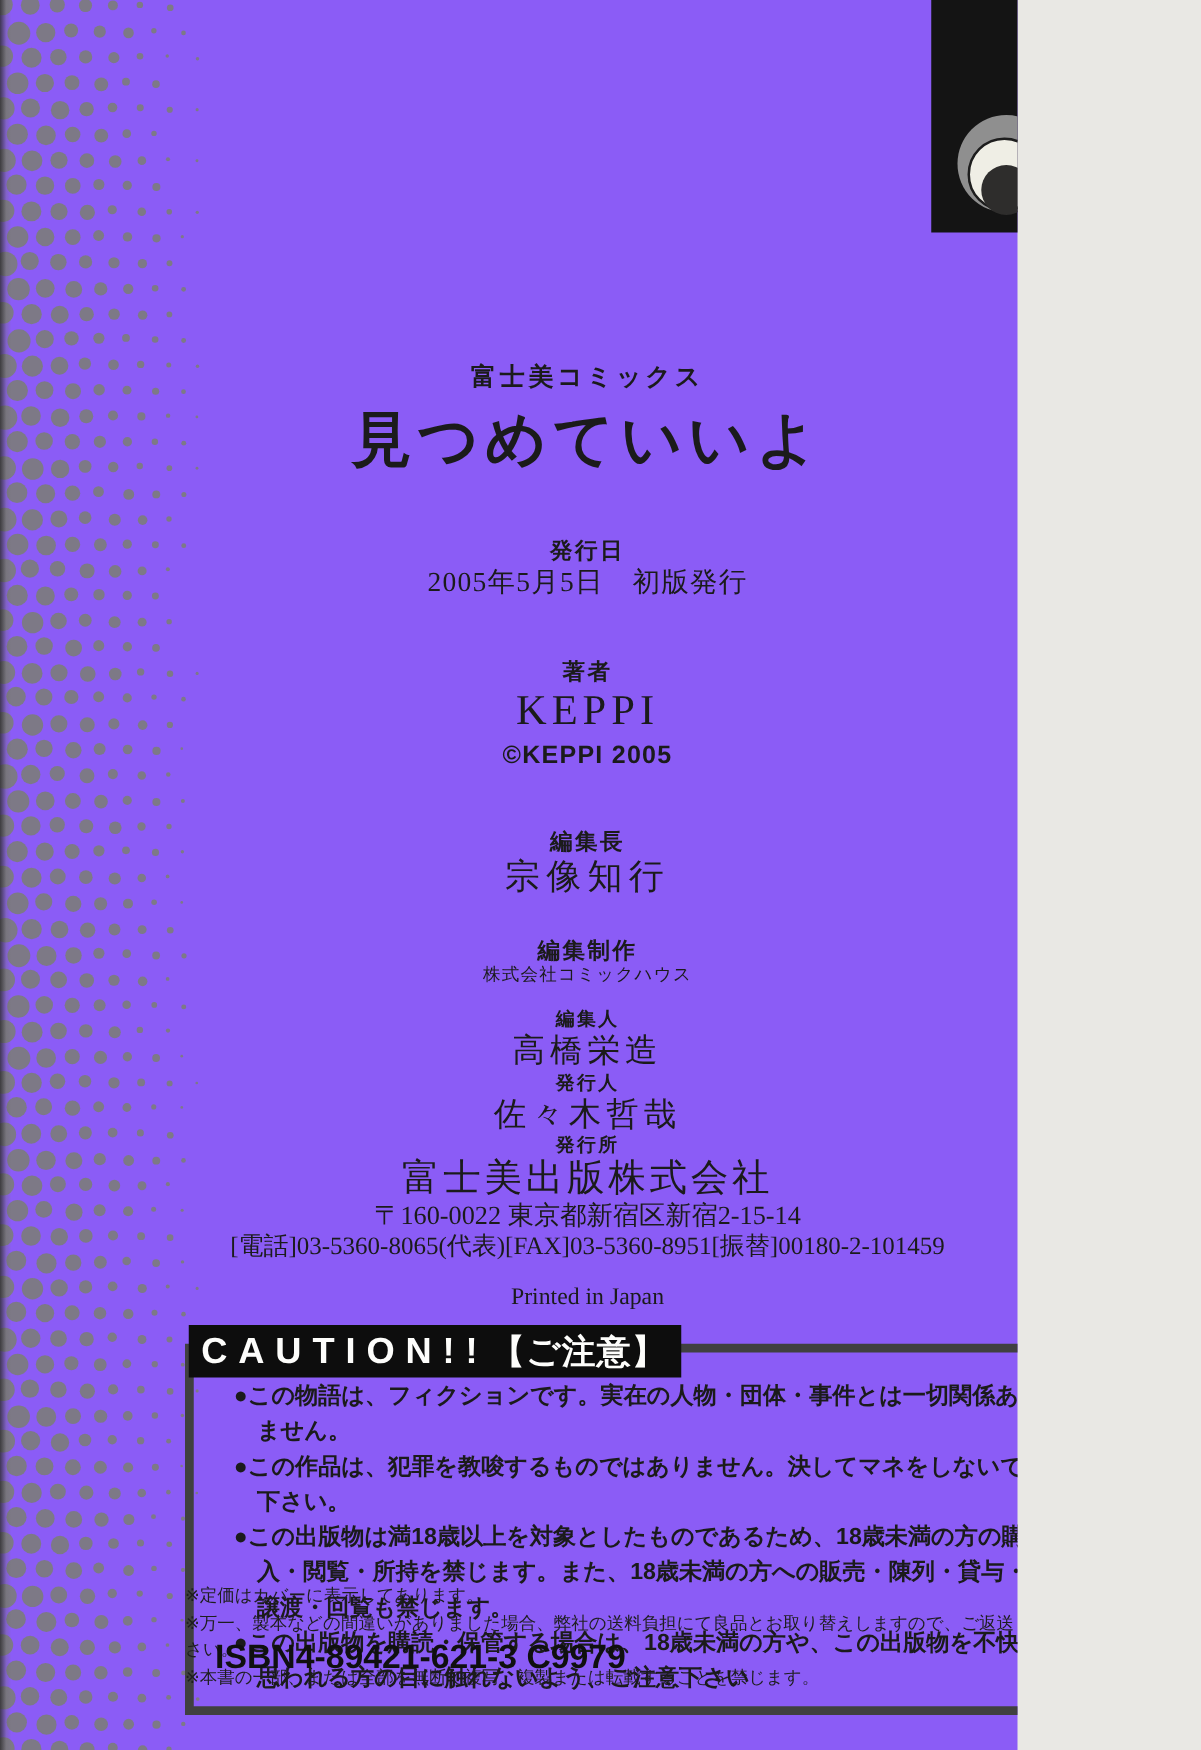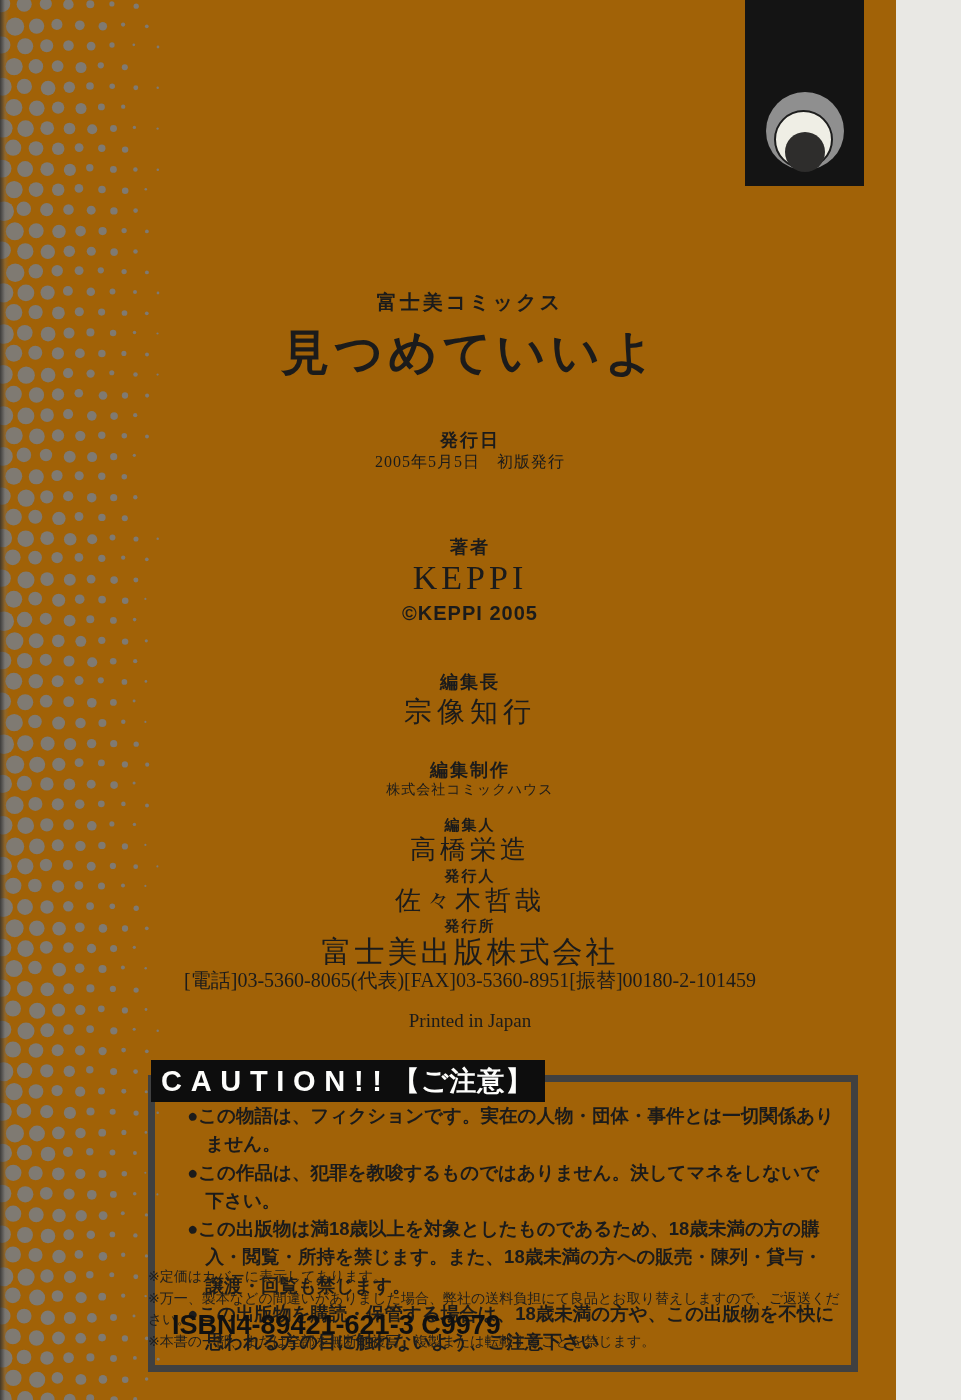--- a/index.html
+++ b/index.html
@@ -3,23 +3,23 @@
 <meta charset="utf-8">
 <style>
   * { margin: 0; padding: 0; box-sizing: border-box; }
   html, body { width: 961px; }
   body {
     font-family: "Liberation Sans", "DejaVu Sans", sans-serif;
     background: #e9e8e4;
   }
   .page {
     position: relative;
-    width: 896px;
+    width: 814px;
     height: 1400px;
-    background: #a16207;
+    background: #8b5cf6;
     overflow: hidden;
     color: #1b1b1b;
   }
   .gothic { font-family: "Liberation Sans", "DejaVu Sans", sans-serif; }
   .mincho { font-family: "Liberation Serif", "DejaVu Serif", serif; }
 
   
   .scan-edge {
     position: absolute; left: 0; top: 0; width: 9px; height: 1400px;
     background: linear-gradient(to right, rgba(45,45,45,.8), rgba(110,110,110,.35) 55%, rgba(140,140,140,0));
@@ -41,21 +41,21 @@
 
   
   .column {
     position: absolute; left: 150px; top: 290px; width: 640px;
     text-align: center; z-index: 5;
   }
   .series-label { font-size: 20px; font-weight: 700; letter-spacing: 3px; line-height: 1.2; margin-bottom: 11px; }
   .book-title   { font-size: 48px; font-weight: 900; letter-spacing: 5px; line-height: 1.15; margin-bottom: 50px; }
   .fld-label-lg { font-size: 18px; font-weight: 700; line-height: 1.2; letter-spacing: 2px; }
   .fld-label-sm { font-size: 15px; font-weight: 700; line-height: 1.2; letter-spacing: 2px; }
-  .v-date    { font-size: 16px; line-height: 1.3; margin-bottom: 64px; letter-spacing: 1px; }
+  .v-date    { font-size: 22px; line-height: 1.3; margin-bottom: 47px; letter-spacing: 1px; }
   .v-author  { font-size: 34px; line-height: 1.2; letter-spacing: 4px; }
   .v-copy    { font-size: 20px; font-weight: 700; line-height: 1.2; margin-top: 2px; margin-bottom: 47px; letter-spacing: 1px; }
   .v-chief   { font-size: 28px; line-height: 1.25; letter-spacing: 5px; margin-bottom: 31px; }
   .v-prod    { font-size: 14px; line-height: 1.3; letter-spacing: 1px; margin-bottom: 17px; }
   .v-editor  { font-size: 26px; line-height: 1.25; letter-spacing: 4px; }
   .v-issuer  { font-size: 26px; line-height: 1.25; letter-spacing: 4px; }
   .v-pub     { font-size: 30px; line-height: 1.1; letter-spacing: 3px; }
   .v-addr    { font-size: 21px; line-height: 1.25; }
   .v-contact { font-size: 20px; line-height: 1.25; margin-bottom: 16px; }
   .v-printed { font-size: 19px; line-height: 1.3; margin-top: 16px; }
@@ -618,20 +618,21 @@
     <div class="v-prod mincho">株式会社コミックハウス</div>
 
     <div class="fld-label-sm gothic">編集人</div>
     <div class="v-editor mincho">高橋栄造</div>
 
     <div class="fld-label-sm gothic">発行人</div>
     <div class="v-issuer mincho">佐々木哲哉</div>
 
     <div class="fld-label-sm gothic">発行所</div>
     <div class="v-pub mincho">富士美出版株式会社</div>
+    <div class="v-addr mincho">〒160-0022 東京都新宿区新宿2-15-14</div>
     <div class="v-contact mincho">[電話]03-5360-8065(代表)[FAX]03-5360-8951[振替]00180-2-101459</div>
 
     <div class="v-printed mincho">Printed in Japan</div>
   </div>
 
   <div class="caution-box">
     <div class="caution-header">
       <span class="en">CAUTION!!</span>
       <span class="jp">【ご注意】</span>
     </div>

